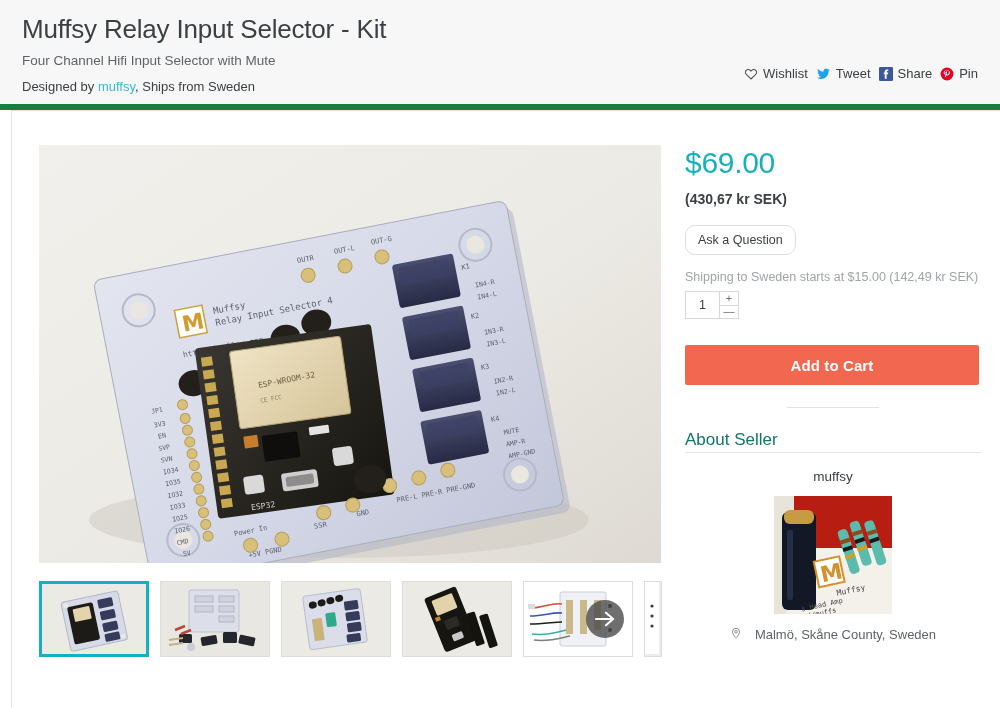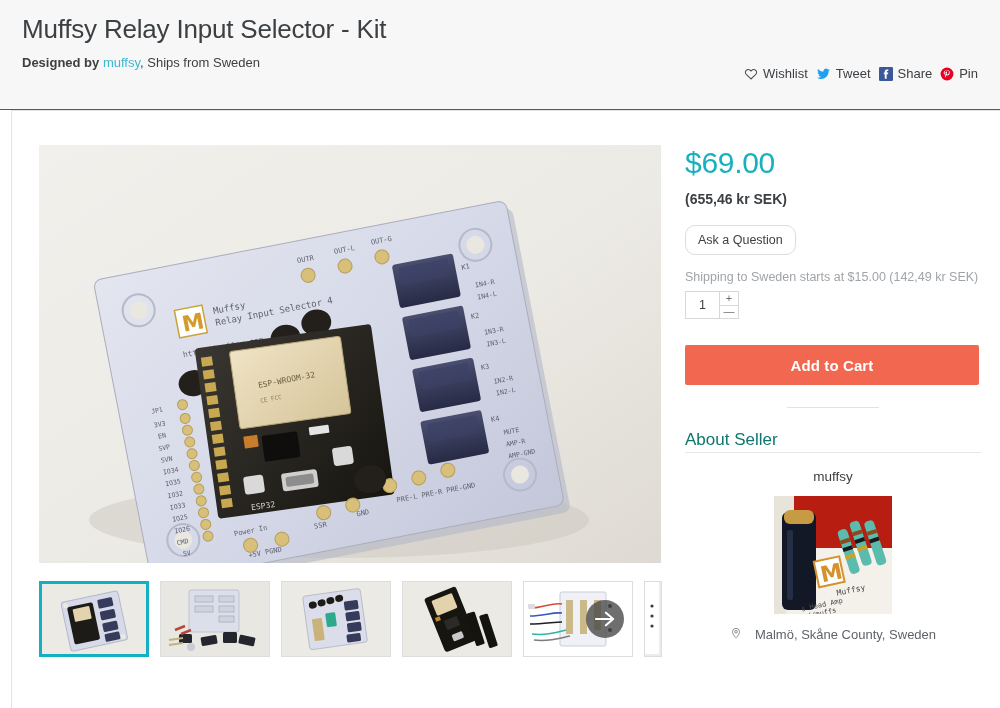--- a/index.html
+++ b/index.html
@@ -11,21 +11,21 @@
     font-family: "Liberation Sans", sans-serif;
     -webkit-font-smoothing: antialiased;
   }
 
   
   .page-header {
     position: absolute;
     left: 0; top: 0;
     width: 1000px; height: 110px;
     background: #f7f7f8;
-    border-bottom: 1px solid #15803d;
+    border-bottom: 6px solid #15803d;
     padding: 8px 22px 5px 22px;
   }
   .product-title {
     font-size: 26px;
     font-weight: 400;
     color: #3c4043;
     letter-spacing: -0.2px;
     margin: 0;
     line-height: 34px;
     padding-top: 4px;
@@ -35,21 +35,21 @@
     color: #5f6368;
     margin-top: 6px;
     line-height: 18px;
   }
   .designed-line {
     font-size: 13px;
     color: #3c4043;
     margin-top: 8px;
     line-height: 18px;
   }
-  .designed-line .dby { font-weight: 700; text-align: center; }
+  .designed-line .dby { font-weight: 400; text-align: center; }
   .designed-line .seller-link { color: #3cb8d0; text-decoration: none; }
 
   .social-row {
     position: absolute;
     right: 22px; top: 66px;
     display: flex;
     align-items: center;
     gap: 8px;
     font-size: 13px;
     color: #3c4043;
@@ -248,20 +248,21 @@
     align-items: center;
     justify-content: center;
     gap: 13px;
   }
 </style>
 </head>
 <body>
 
 <div class="page-header">
   <h1 class="product-title">Muffsy Relay Input Selector - Kit</h1>
+  <div class="product-subtitle">Four Channel Hifi Input Selector with Mute</div>
   <div class="designed-line">
     <span class="dby">Designed by</span>
     <a class="seller-link" href="#">muffsy</a><span>, Ships from Sweden</span>
   </div>
 
   <div class="social-row">
     <div class="social-item">
       <span>
         <svg width="14" height="14" viewBox="0 0 24 24" fill="none" stroke="#4a4f54" stroke-width="1.8">
           <path d="M12 20.5 3.8 12.6a4.9 4.9 0 1 1 7-6.9l1.2 1.2 1.2-1.2a4.9 4.9 0 1 1 7 6.9z"></path>
@@ -617,21 +618,21 @@
             <circle cx="7" cy="24" r="1.6"></circle>
             <circle cx="7" cy="34" r="1.6"></circle>
             <circle cx="7" cy="44" r="1.6"></circle>
           </g>
       </svg>
     </div>
   </div>
 
   <div class="purchase-panel">
     <div class="price">$69.00</div>
-    <div class="price-local">(655,46 kr SEK)</div>
+    <div class="price-local">(430,67 kr SEK)</div>
 
     <button class="ask-question-btn">Ask a Question</button>
 
     <div class="shipping-note">Shipping to Sweden starts at $15.00 (142,49 kr SEK)</div>
 
 
     <div class="qty-control">
       <input class="qty-input" type="text" value="1" style="">
       <div class="qty-steppers">
         <div class="qty-up">+</div>

